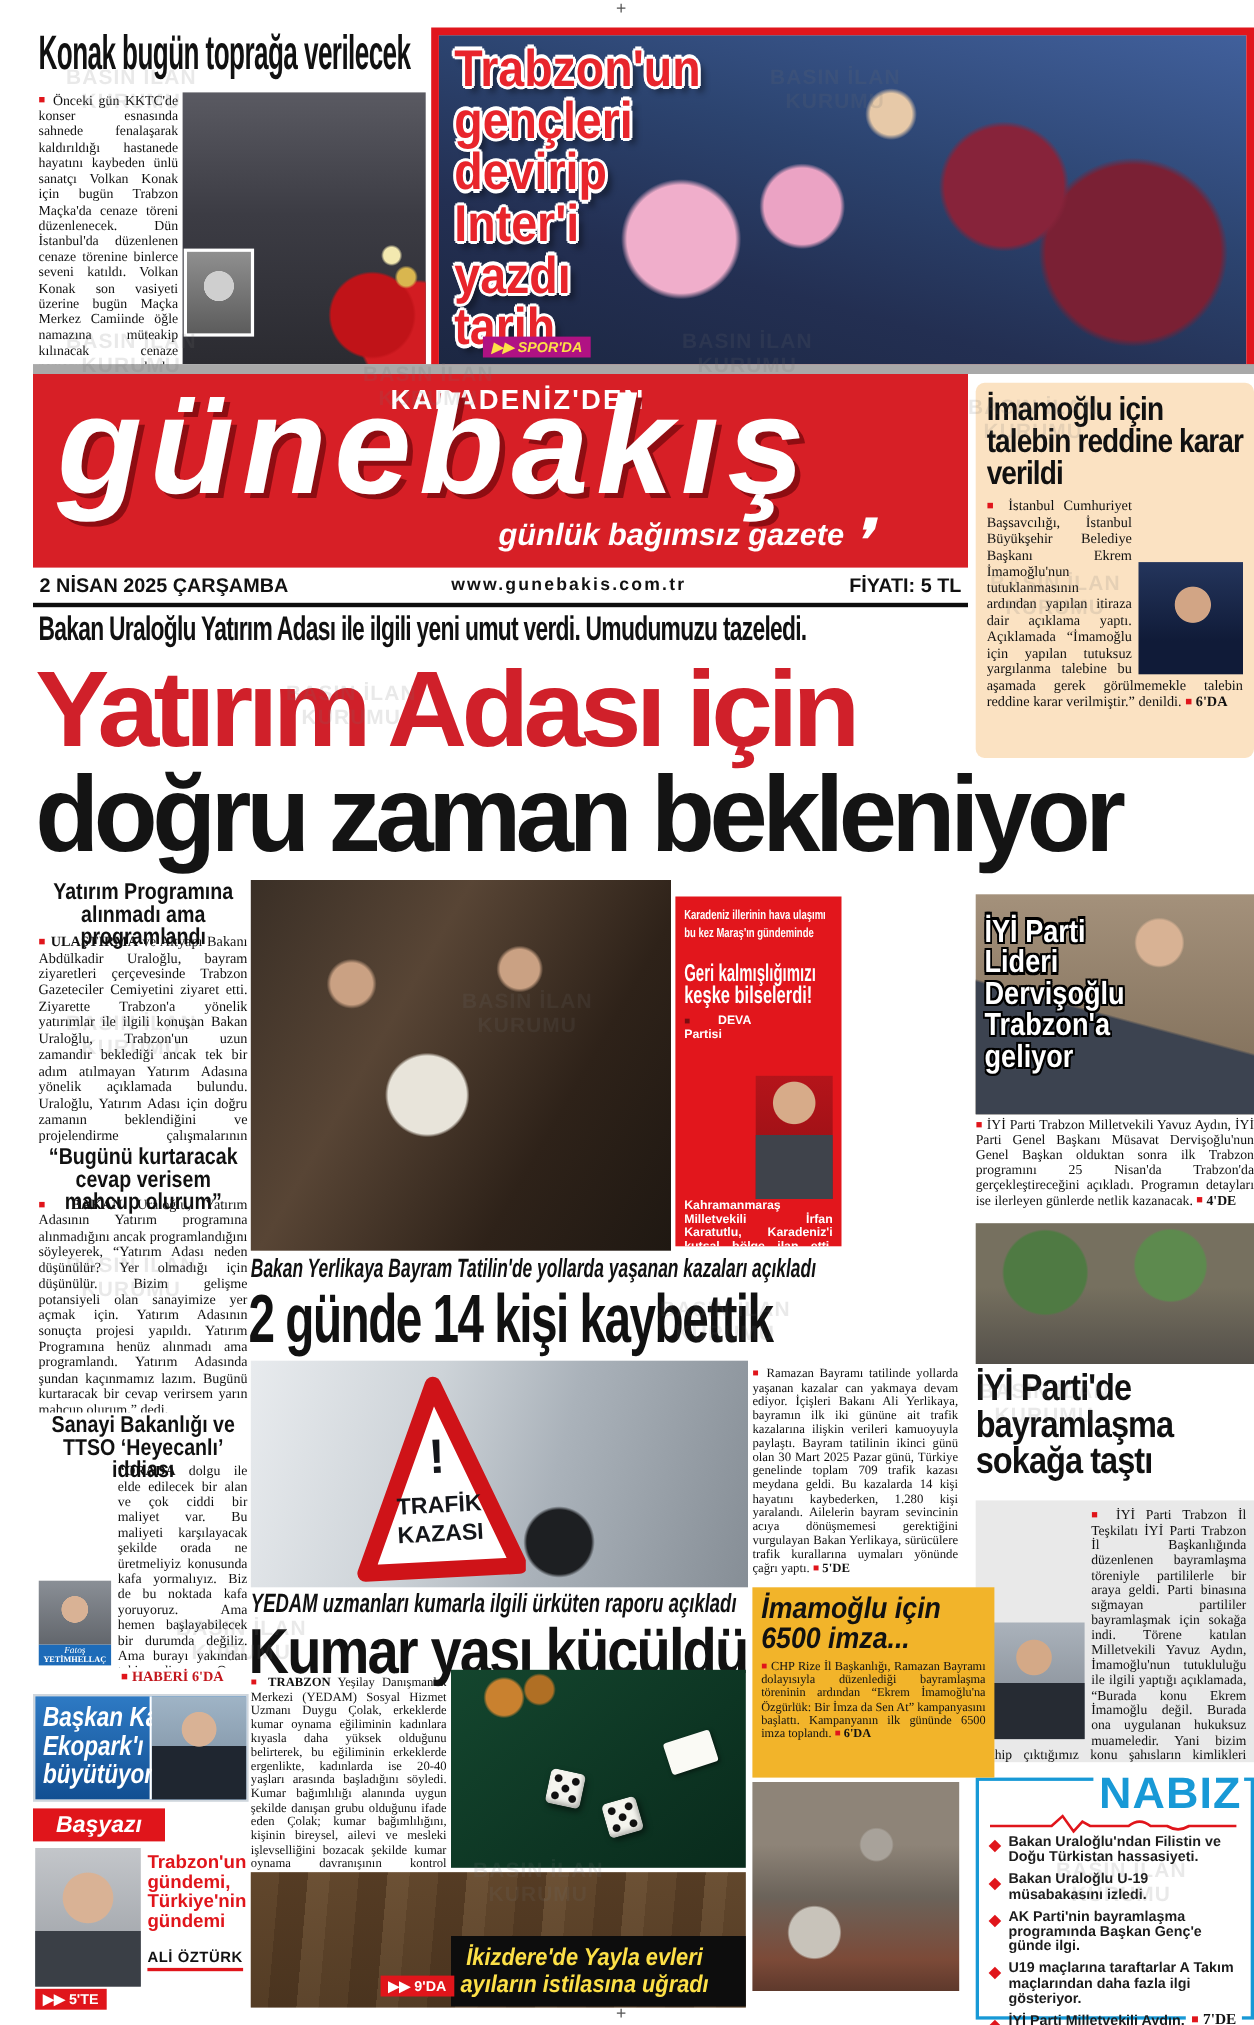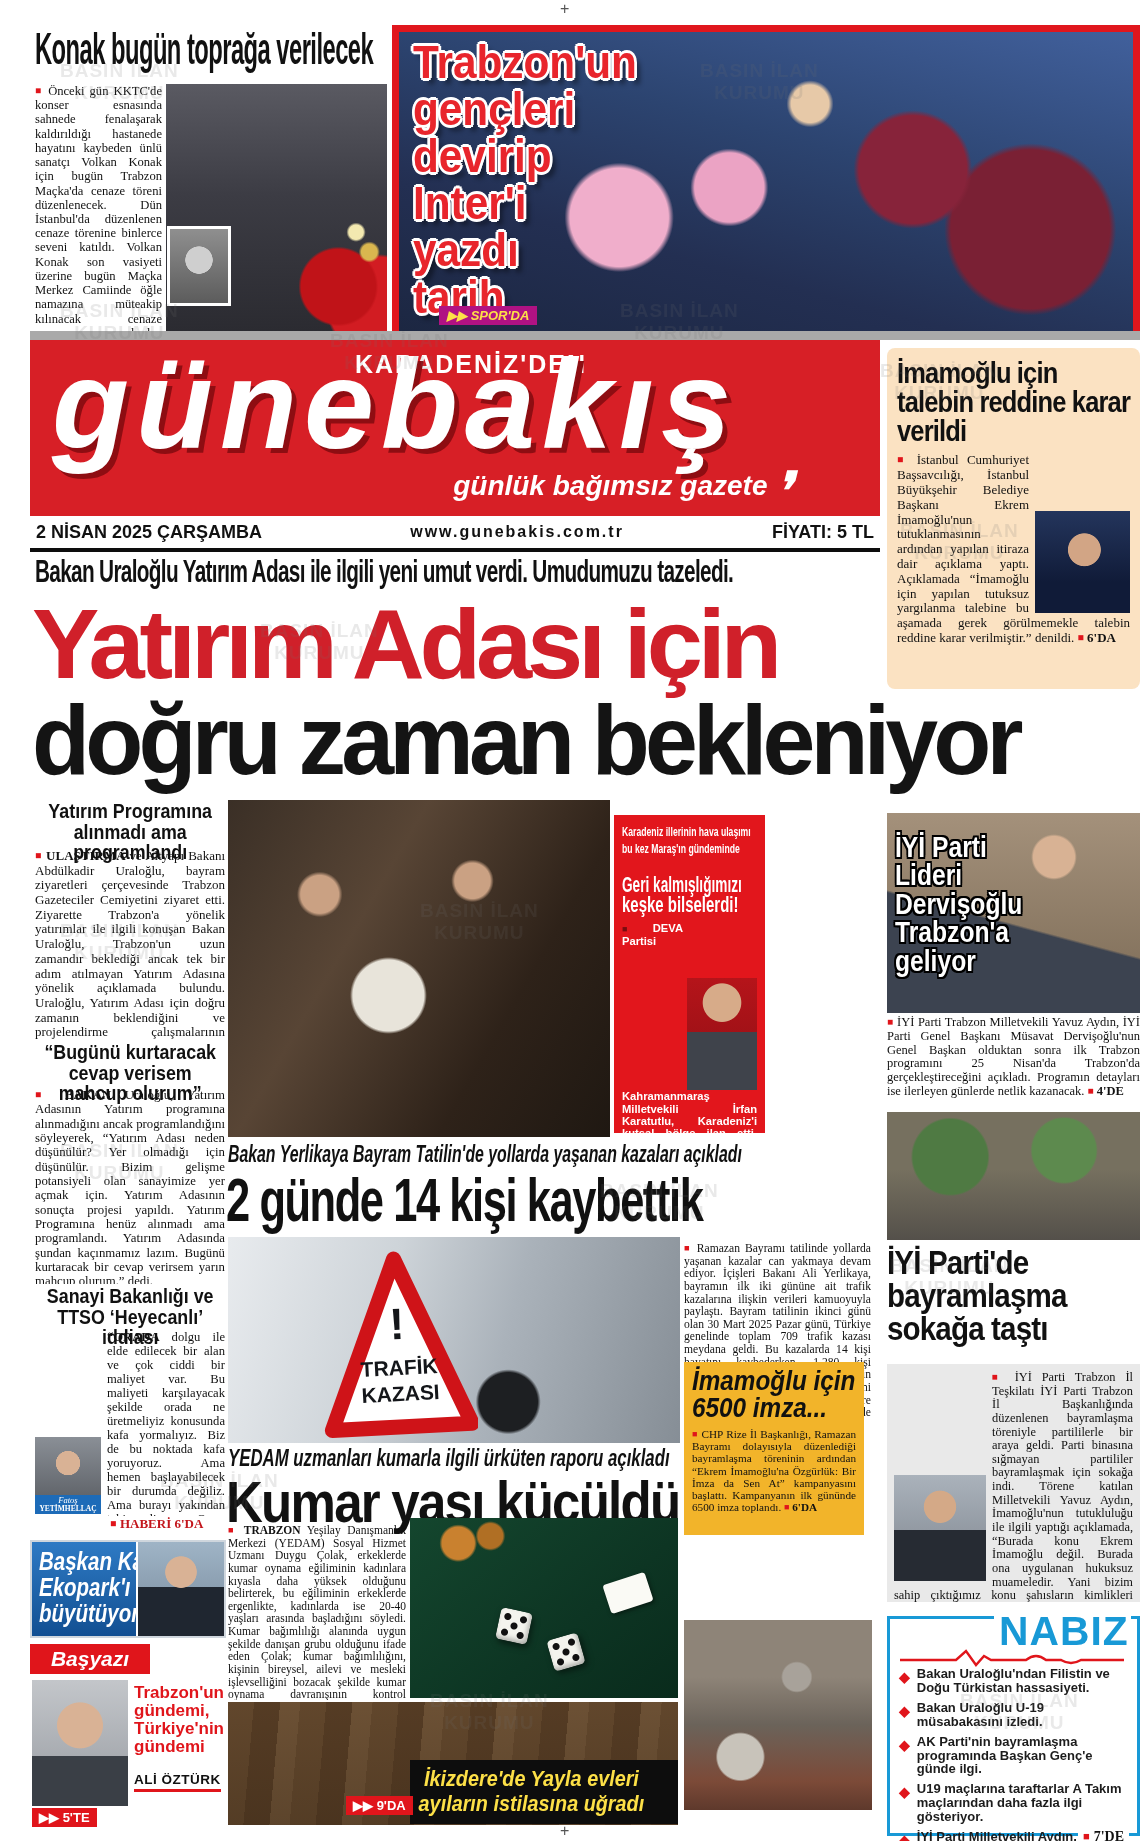--- a/index.html
+++ b/index.html
@@ -300,21 +300,21 @@
   linear-gradient(rgba(30,20,10,.28),rgba(30,20,10,.42)),
   repeating-linear-gradient(95deg,#7b5a39 0 26px,#6a4b2e 26px 52px,#8a6845 52px 72px)"></div>
 <div class="abs" style="left:410px;top:1760px;width:268px;height:64px;background:#0d0d0d;color:#fde047;display:flex;align-items:center;justify-content:flex-end;text-align:center;padding:2px 8px">
   <span class="wfit" style="display:inline-block;width:286px;transform:scaleX(.9);font-size:22px;font-weight:bold;font-style:italic;line-height:1.12">İkizdere'de Yayla evleri ayıların istilasına uğradı</span>
 </div>
 <div class="abs redtag" style="left:346px;top:1796px">
   <span>▶▶</span>
   <span>9'DA</span>
 </div>
 
-<div class="abs" style="left:684px;top:1362px;width:180px;height:173px;background:#f2b42a;padding:6px 8px;overflow:hidden">
+<div class="abs" style="left:684px;top:1443px;width:220px;height:173px;background:#f2b42a;padding:6px 8px;overflow:hidden">
   <div style="line-height:1.0">
     <span class="fit" style="font-size:27px;font-weight:bold;font-style:italic;transform:scaleX(.9)">İmamoğlu için</span><br>
     <span class="fit" style="font-size:27px;font-weight:bold;font-style:italic;transform:scaleX(.9)">6500 imza...</span>
   </div>
   <p class="jbody" style="margin-top:6px;font-size:11.2px;line-height:1.09">
     <span class="sq">■</span>
     <span>CHP Rize İl Başkanlığı, Ramazan Bayramı dolayısıyla düzenlediği bayramlaşma töreninin ardından “Ekrem İmamoğlu'na Özgürlük: Bir İmza da Sen At” kampanyasını başlattı. Kampanyanın ilk gününde 6500 imza toplandı.</span>
     <span class="sq">■</span>
     <span class="ref">6'DA</span>
   </p>

